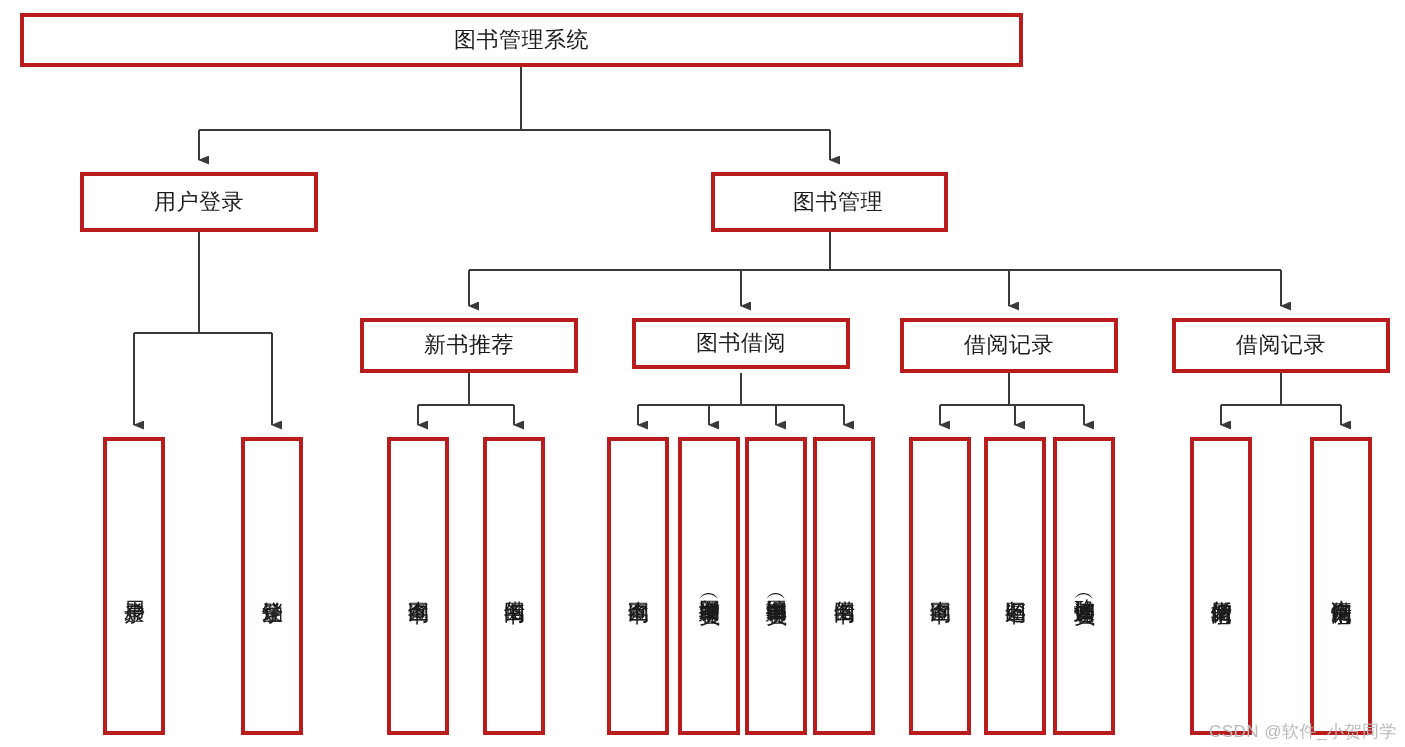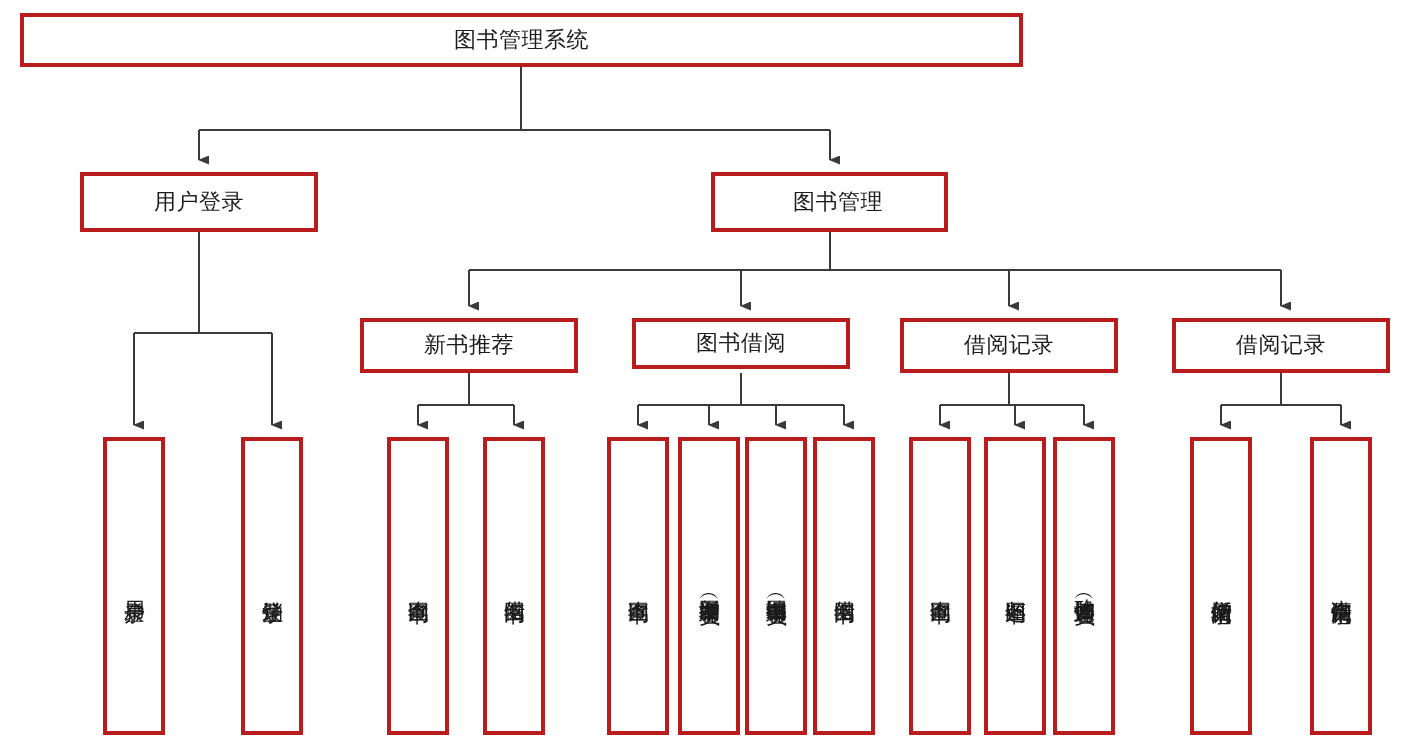--- a/index.html
+++ b/index.html
@@ -175,14 +175,15 @@
   <div class="node-box leaf-box" style="left:1053px; top:437px; width:62px; height:298px;">
     <span class="node-label-v">确认归还（管理员）</span>
   </div>
   <div class="node-box leaf-box" style="left:1190px; top:437px; width:62px; height:298px;">
     <span class="node-label-v">新增借阅记录</span>
   </div>
   <div class="node-box leaf-box" style="left:1310px; top:437px; width:62px; height:298px;">
     <span class="node-label-v">查询借阅记录</span>
   </div>
 
+  <div id="watermark">CSDN @软件_小贺同学</div>
 
 </div>
 
 </body></html>

